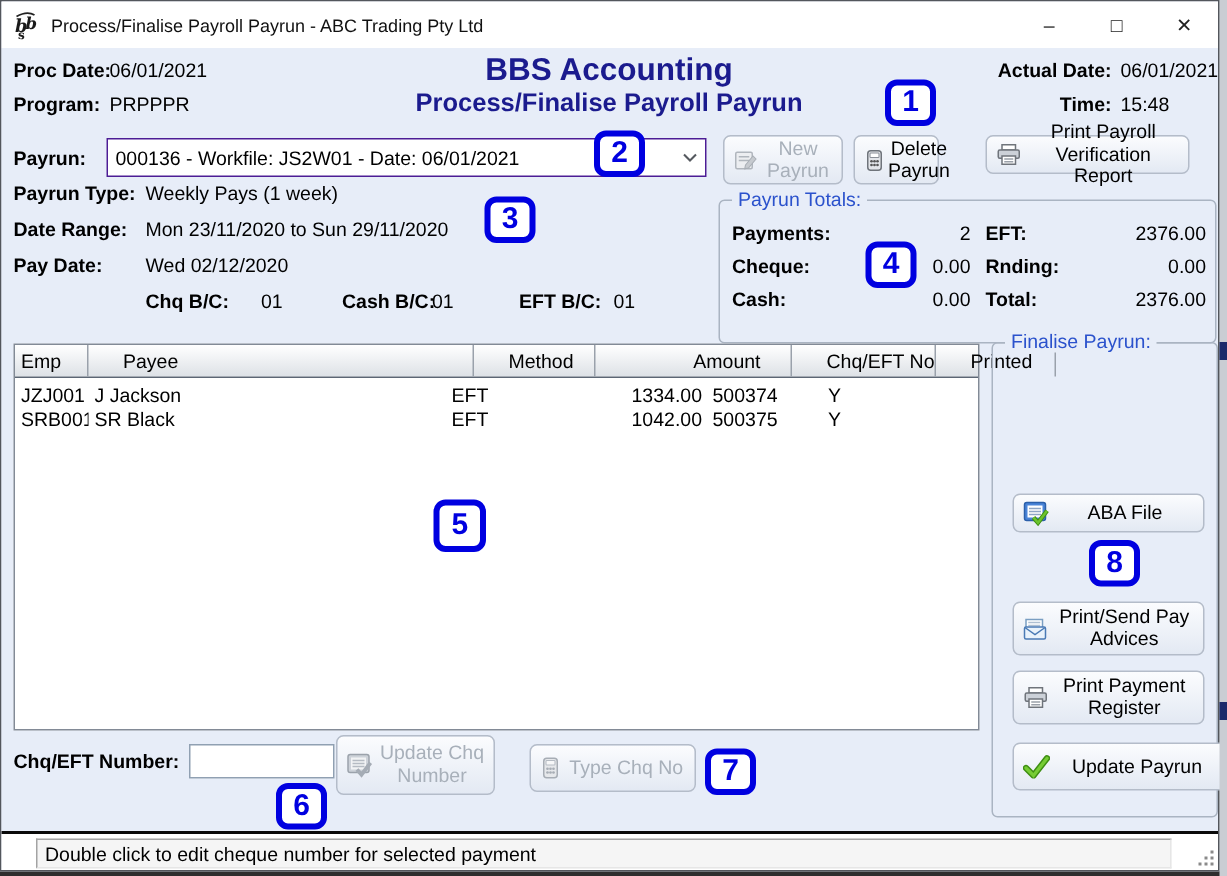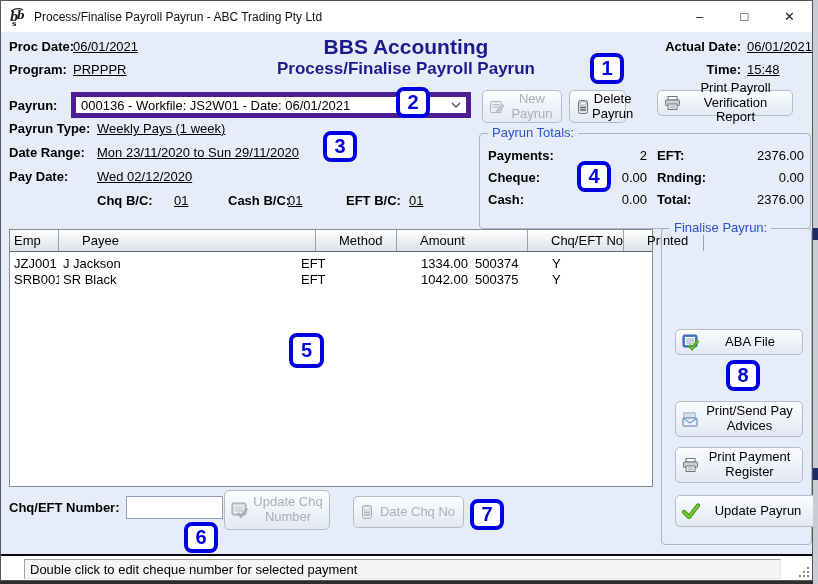--- a/index.html
+++ b/index.html
@@ -17,30 +17,30 @@
               display:flex; align-items:center; }
   .titlebar .logo { width:20px; height:20px; margin:0 6px 0 7px; flex:0 0 auto; }
   .titlebar .title { font-size:12px; color:#111; }
   .titlebar .spacer { flex:1; }
   .winbtn { width:45px; height:31px; display:flex; align-items:center; justify-content:center;
             font-size:13px; color:#222; cursor:default; }
 
   .content { position:absolute; left:0; top:31px; width:811px; height:524px; background:#e7edf8; }
 
   .lbl { position:absolute; font-weight:bold; white-space:nowrap; }
-  .val { position:absolute; white-space:nowrap;text-decoration:underline; }
+  .val { position:absolute; white-space:nowrap; }
 
   .heading { position:absolute; left:105px; top:3px; width:600px; text-align:center;
              color:#1b1b8e; font-weight:bold; line-height:1.15; }
   .heading .h1 { font-size:21px; }
   .heading .h2 { font-size:17px; }
 
   
   .combo { position:absolute; left:70px; top:60px; width:400px; height:26px; background:#fff;
-           border:5px solid #4c1d95; display:flex; align-items:center; }
+           border:1px solid #4c1d95; display:flex; align-items:center; }
   .combo .cv { flex:1; padding-left:5px; white-space:nowrap; overflow:hidden; }
   .combo .chev { width:20px; height:100%; display:flex; align-items:center; justify-content:center; }
 
   
   .btn { position:absolute; border:1px solid #b4bcc9; border-radius:5px;
          background:linear-gradient(#fbfcfe,#e3e9f3); display:flex; align-items:center;
          padding:2px 4px; cursor:default; }
   .btn .blabel { flex:1; text-align:center; line-height:1.15; }
   .btn.disabled { color:#a8b0ba; }
   .btn .bicon { flex:0 0 auto; margin:0 2px; }
@@ -54,21 +54,21 @@
             grid-template-columns:92px 67px 10px 62px 1fr; }
   .totrow b { font-weight:bold; }
   .totrow .num { text-align:right; }
 
   
   .grid { position:absolute; left:8px; top:197px; width:644px; height:258px; background:#fff;
           border:1px solid #828a96; }
   .gridhead { display:grid; grid-template-columns:49px 238px 62px 112px 77px 61px 1fr; height:22px;
               background:linear-gradient(#ffffff,#dde1e6); border-bottom:1px solid #5c6674;gap:19px; }
   .gridhead .hc { border-right:1px solid #9aa1ab; padding:3px 0 0 4px; white-space:nowrap; overflow:hidden; }
-  .gridhead .hc.r { text-align:left; padding-right:3px; }
+  .gridhead .hc.r { text-align:right; padding-right:20px; }
   .gridrow { display:grid; grid-template-columns:49px 238px 62px 112px 77px 61px 1fr; height:16px;
              padding-top:1px; }
   .gridrow .c { padding-left:4px; white-space:nowrap; overflow:hidden; }
   .gridrow .c.r { text-align:right; padding-right:3px; }
   .gridbody { padding-top:3px; }
 
   
   .textinput { position:absolute; left:125px; top:464px; width:97px; height:23px;
                border:1px solid #90a0b2; background:#fff; padding:2px 4px; font:inherit; }
 
@@ -305,21 +305,21 @@
         <svg class="bicon" width="14" height="16" viewBox="0 0 14 16">
           <rect x="2.5" y="1.5" width="9" height="13" rx="2" fill="#e6e8eb" stroke="#a7adb5"></rect>
           <rect x="4" y="3" width="6" height="3" rx="0.5" fill="#f6f7f8" stroke="#b5bbc3" stroke-width="0.7"></rect>
           <circle cx="5" cy="8.5" r="0.9" fill="#a7adb5"></circle>
             <circle cx="7" cy="8.5" r="0.9" fill="#a7adb5"></circle>
             <circle cx="9" cy="8.5" r="0.9" fill="#a7adb5"></circle>
           <circle cx="5" cy="11" r="0.9" fill="#a7adb5"></circle>
             <circle cx="7" cy="11" r="0.9" fill="#a7adb5"></circle>
             <circle cx="9" cy="11" r="0.9" fill="#a7adb5"></circle>
         </svg>
-        <span class="blabel">Date Chq No</span>
+        <span class="blabel">Type Chq No</span>
       </div>
 
       <div class="callout" style="left:589px;top:21px">1</div>
       <div class="callout" style="left:395px;top:55px">2</div>
       <div class="callout" style="left:322px;top:99px">3</div>
       <div class="callout" style="left:576px;top:129px">4</div>
       <div class="callout" style="left:288px;top:301px;width:35px;height:35px">5</div>
       <div class="callout" style="left:183px;top:490px">6</div>
       <div class="callout" style="left:469px;top:467px">7</div>
       <div class="callout" style="left:725px;top:328px">8</div>

